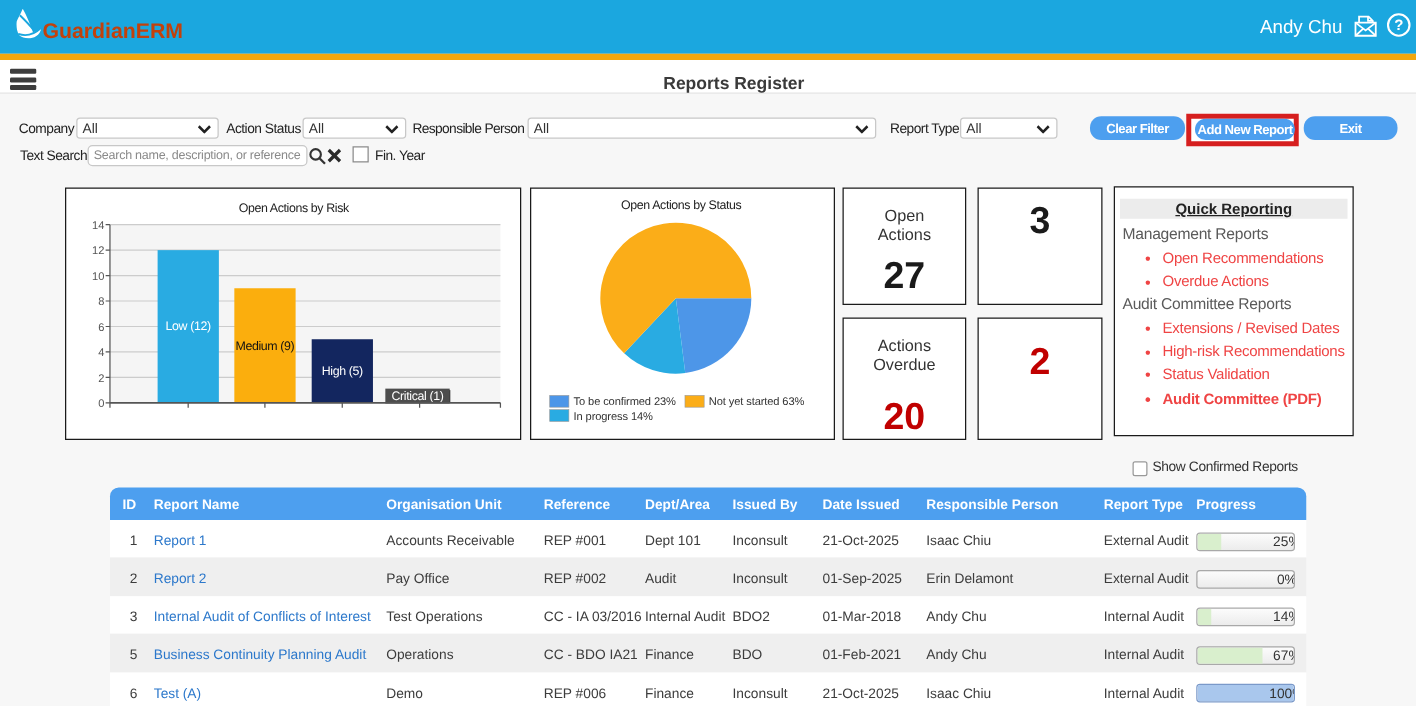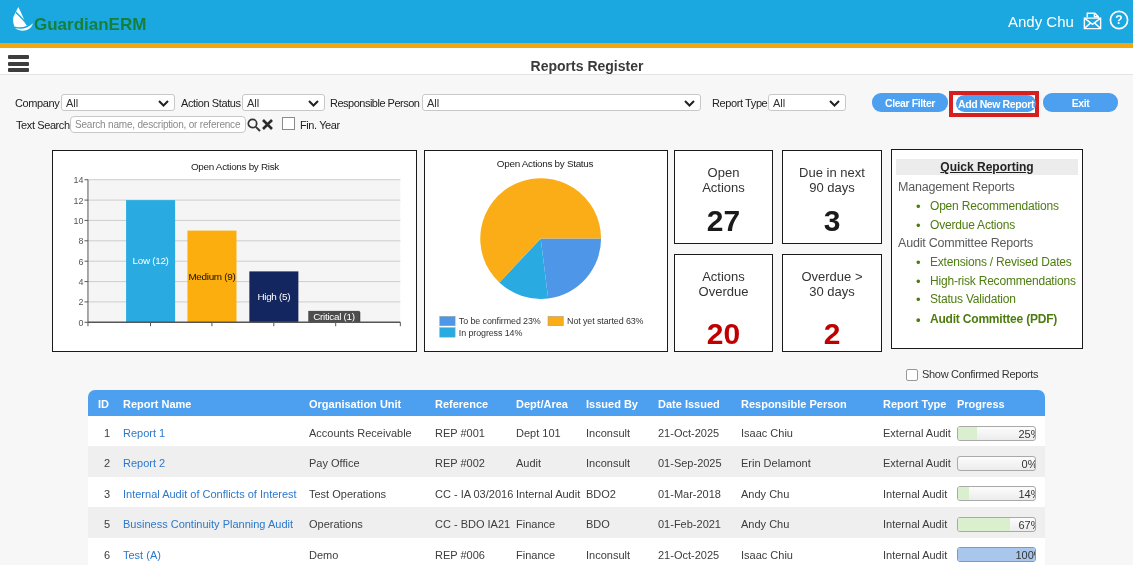--- a/index.html
+++ b/index.html
@@ -3,41 +3,41 @@
 <meta charset="utf-8">
 <style>
 * { margin:0; padding:0; box-sizing:border-box; }
 html,body { width:1133px; height:565px; }
 body { font-family:"Liberation Sans",sans-serif; background:#f7f7f7; position:relative; overflow:hidden; }
 .abs { position:absolute; }
 
 #topbar { left:0; top:0; width:1133px; height:43px; background:#1BA7DF; }
 #goldbar { left:0; top:43px; width:1133px; height:5.3px; background:#F2A70E; }
 #titlerow { left:0; top:48.3px; width:1133px; height:27.2px; background:#ffffff; border-bottom:1px solid #e3e3e3; }
-#logotext { left:34px; top:15px; color:#15803d; font-size:17px; font-weight:bold; }
+#logotext { left:34px; top:15px; color:#c2410c; font-size:17px; font-weight:bold; }
 #username { top:13px; left:1008px; color:#fff; font-size:15px; }
 .hbar { left:8px; width:21px; height:4px; background:#3d3d3d; border-radius:1px; }
 #pagetitle { left:0; top:58px; width:1174px; text-align:center; font-size:14px; font-weight:bold; color:#3a3a3a; }
 
 .flabel { font-size:11px; letter-spacing:-0.4px; color:#222; }
 .fsel { background:#fff; border:1px solid #c8c8c8; border-radius:3px; height:17px; font-size:11px; color:#333; padding:2px 4px; }
 .chev { position:absolute; right:5px; top:5px; }
 #btnrow button { position:absolute; height:19px; background:#4D9FEF; color:#fff; border:none; border-radius:9px; font-family:"Liberation Sans",sans-serif; font-size:10.5px; letter-spacing:-0.4px; font-weight:bold; white-space:nowrap; }
 #redbox { left:949px; top:91px; width:90px; height:26px; border:4px solid #D61F1F; background:#fff; z-index:2; }
 
 .cbox { background:#fff; border:1px solid #1a1a1a; }
 .kpi { background:#fff; border:1px solid #1a1a1a; text-align:center; }
 .kpi .lab { font-size:13px; color:#333; line-height:15px; margin-top:14px; }
 .kpi .num { font-size:30px; font-weight:bold; color:#1a1a1a; margin-top:9px; }
 .kpi .red { color:#C00000;margin-top:18px; }
 
 #quick { left:891px; top:149px; width:192px; height:200px; background:#fff; border:1px solid #1a1a1a; }
 #quick .qtitle { position:absolute; left:4px; right:4px; top:9px; background:#ececec; text-align:center; font-weight:bold; font-size:12px; color:#222; height:16px; line-height:16px;text-decoration:underline; }
 #quick .qsec { position:absolute; left:6px; color:#5a5a5a; font-size:12.5px; letter-spacing:-0.2px; white-space:nowrap; }
-#quick .qli { position:absolute; left:38px; color:#4d7c0f; font-size:12px; letter-spacing:-0.2px; white-space:nowrap; }
+#quick .qli { position:absolute; left:38px; color:#ef4444; font-size:12px; letter-spacing:-0.2px; white-space:nowrap; }
 #quick .qli:before { content:"\2022"; position:absolute; left:-14px; font-size:13px; }
 
 #tbl { left:88px; top:390px; width:957px; }
 #thead { position:absolute; left:0; top:0; width:957px; height:26px; background:#4D9FEF; border-radius:7px 7px 0 0; color:#fff; font-size:11px; font-weight:bold; }
 .trow { position:absolute; left:0; width:957px; height:30.4px; font-size:11px; color:#3c3c3c; }
 .trow.alt { background:#efefef; }
 .trow.wht { background:#fff; }
 .tc { position:absolute; top:11px; white-space:nowrap; }
 #thead .tc { top:8px; }
 .lnk { color:#2C78CB; }
@@ -188,29 +188,27 @@
   <text x="143.3" y="175" font-size="9" letter-spacing="-0.1" fill="#333" font-family="Liberation Sans">Not yet started 63%</text>
   <rect x="14.7" y="178.5" width="15.5" height="9.5" fill="#29ABE2" stroke="#9a9a9a" stroke-width="0.5"></rect>
   <text x="34" y="186.5" font-size="9" letter-spacing="-0.1" fill="#333" font-family="Liberation Sans">In progress 14%</text>
 </svg>
 
 <div class="kpi abs" style="left:674px;top:150px;width:99px;height:94px">
   <div class="lab">Open<br>Actions</div>
     <div class="num">27</div>
 </div>
 <div class="kpi abs" style="left:782px;top:150px;width:100px;height:94px">
-  <div class="lab">Due in next<br>90 days</div>
     <div class="num">3</div>
 </div>
 <div class="kpi abs" style="left:674px;top:254px;width:99px;height:98px">
   <div class="lab">Actions<br>Overdue</div>
     <div class="num red">20</div>
 </div>
 <div class="kpi abs" style="left:782px;top:254px;width:100px;height:98px">
-  <div class="lab">Overdue &gt;<br>30 days</div>
     <div class="num red">2</div>
 </div>
 
 <div id="quick" class="abs">
   <div class="qtitle">Quick Reporting</div>
   <div class="qsec" style="top:30px">Management Reports</div>
   <div class="qli" style="top:49px">Open Recommendations</div>
   <div class="qli" style="top:67.5px">Overdue Actions</div>
   <div class="qsec" style="top:86px">Audit Committee Reports</div>
   <div class="qli" style="top:105px">Extensions / Revised Dates</div>

